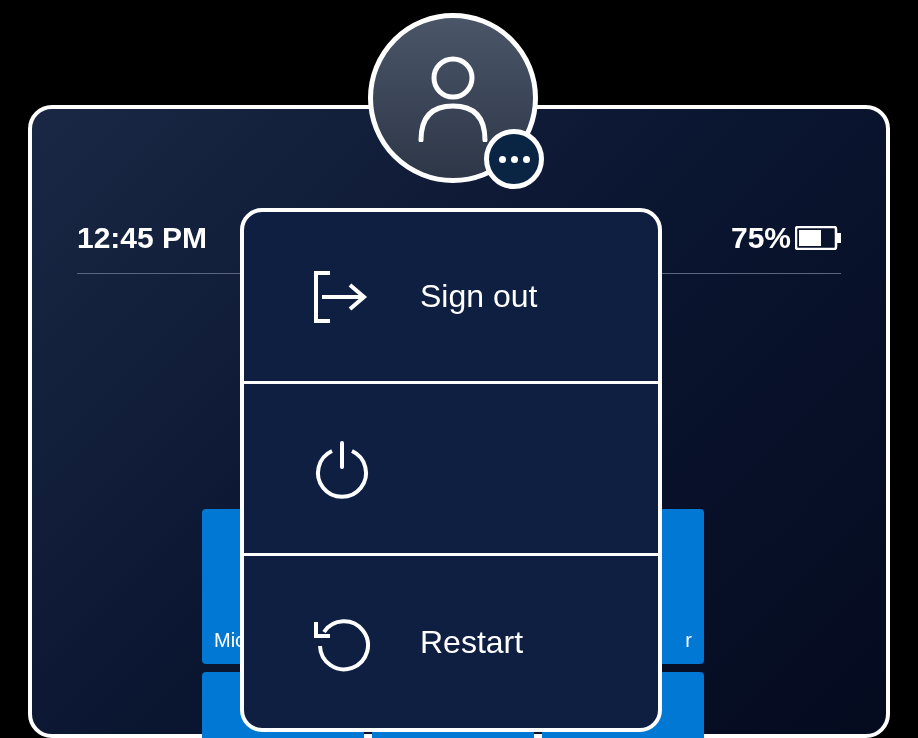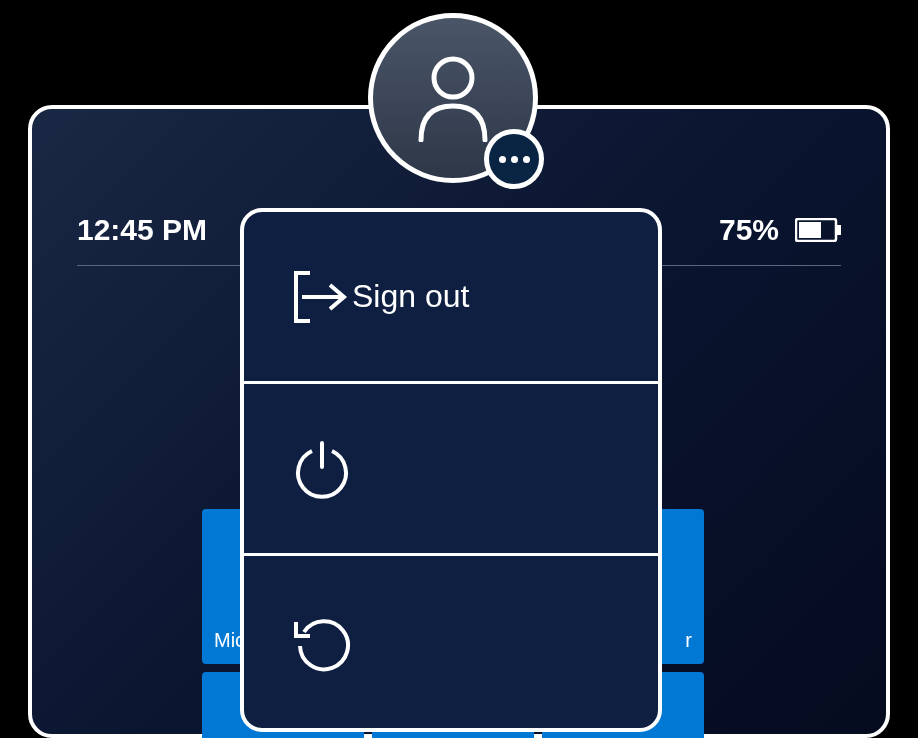--- a/index.html
+++ b/index.html
@@ -64,38 +64,38 @@
     .more-badge .dot {
       width: 7px;
       height: 7px;
       border-radius: 50%;
       background: #ffffff;
     }
     
     
     .status-bar {
       position: absolute;
-      top: 104px;
+      top: 112px;
       left: 45px;
       right: 45px;
       display: flex;
       justify-content: space-between;
       align-items: center;
       padding-bottom: 18px;
       border-bottom: 1px solid #5a6580;
     }
     .time {
       color: #ffffff;
       font-size: 30px;
       font-weight: 700;
     }
     .battery-group {
       display: flex;
       align-items: center;
-      gap: 16px;
+      gap: 4px;
     }
     .battery-pct {
       color: #ffffff;
       font-size: 30px;
       font-weight: 700;
     }
     .battery-icon {
       width: 46px;
       height: 24px;
       position: relative;
@@ -141,21 +141,22 @@
       background: #0e1f42;
       border: 4px solid #ffffff;
       border-radius: 22px;
       z-index: 20;
       overflow: hidden;
     }
     .menu-item {
       height: 172px;
       display: flex;
       align-items: center;
-      padding-left: 48px;
+      padding-left: 68px;
+      gap: 48px;
       border-bottom: 3px solid #ffffff;
       cursor: pointer;
     }
     .menu-item:last-child { border-bottom: none; }
     .menu-icon {
       width: 60px;
       height: 60px;
       display: flex;
       align-items: center;
       justify-content: center;
@@ -242,15 +243,16 @@
     </div>
   </div>
 
   <div class="menu-item">
     <div class="menu-icon">
       <svg viewBox="0 0 60 60" width="60" height="60">
         <path d="M 12 20 A 24 24 0 1 1 8 34" fill="none" stroke="#ffffff" stroke-width="4"></path>
         <path d="M 4 10 L 4 24 L 18 24" fill="none" stroke="#ffffff" stroke-width="4" stroke-linejoin="miter"></path>
       </svg>
     </div>
+    <div class="menu-label">Restart</div>
   </div>
 
 </div>
 
 </body></html>

